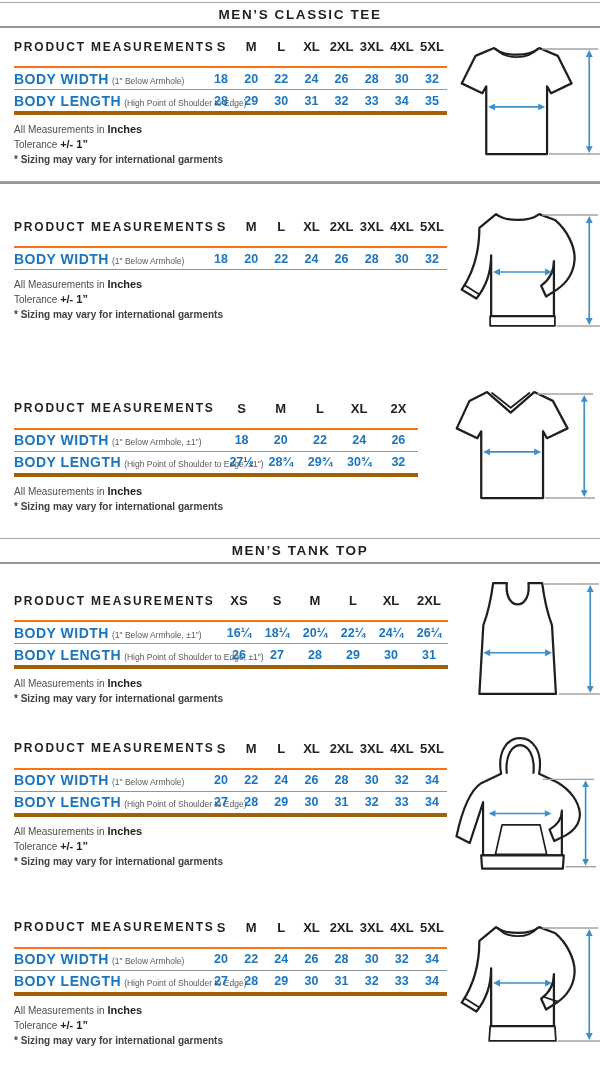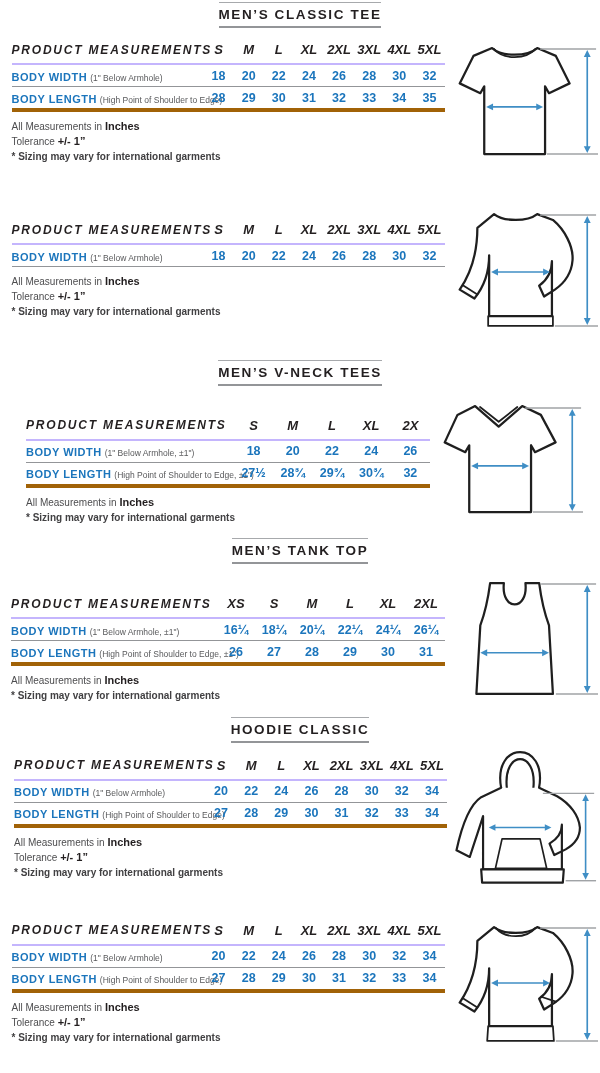--- a/index.html
+++ b/index.html
@@ -1,21 +1,21 @@
 <!DOCTYPE html>
 <html><head>
 <meta charset="utf-8">
 <style>
   html,body{margin:0;padding:0;background:#ffffff;}
   body{
     width:600px;height:1073px;overflow:hidden;
     font-family:"Liberation Sans", sans-serif;
     color:#231f20;
   }
-  .section{height:178.83px;box-sizing:border-box;display:flex;flex-direction:column;align-items:center;}
+  .section{height:178.83px;box-sizing:border-box;display:flex;flex-direction:column;}
   
   .band{padding-top:2px;}
   .band .line-top{height:1px;background:#a7a9ac;}
   .band .title{
     margin:4px 0 4px;text-align:center;
     font-size:13.5px;font-weight:bold;letter-spacing:1.6px;color:#231f20;
   }
   .band .line-bot{height:2px;background:#939598;}
   
   .content{flex:1;display:flex;align-items:center;min-height:0;}
@@ -23,28 +23,28 @@
   .short-notes .tablecol{padding-top:20px;}
   
   table.mtable{border-collapse:collapse;table-layout:fixed;}
   table.cols-8{width:433px;}
   table.cols-5{width:404px;}
   table.cols-6{width:434px;}
   .cols-8 col.label-col{width:192px;}
   .cols-5 col.label-col{width:208px;}
   .cols-6 col.label-col{width:206px;}
   th,td{padding:0;}
-  thead th{border-bottom:2px solid #c4b5fd;padding-bottom:6px;font-style:italic;}
+  thead th{border-bottom:2px solid #f97316;padding-bottom:12px;}
   th.h-label{text-align:left;font-size:12px;font-weight:bold;letter-spacing:1.8px;white-space:nowrap;color:#231f20;}
   th.h-size{font-size:13px;font-weight:bold;text-align:center;color:#231f20;}
   tbody td{height:21px;vertical-align:middle;}
   tr.r1 td{border-bottom:1.5px solid #939598;}
   tr.r2 td{border-bottom:4px solid #a16207;}
   td.c-label{white-space:nowrap;overflow:visible;}
-  .row-label{color:#1b75bc;font-weight:bold;font-size:11px;letter-spacing:0.5px;}
+  .row-label{color:#1b75bc;font-weight:bold;font-size:14px;letter-spacing:0.5px;}
   .row-note{color:#58595b;font-size:8.5px;margin-left:3px;}
   td.c-val{color:#1b75bc;font-weight:bold;font-size:12.5px;text-align:center;white-space:nowrap;}
   
   .notes{margin-top:7px;font-size:10px;color:#4d4d4f;line-height:15px;}
   .notes .plain{color:#4d4d4f;}
   .notes .bold{font-weight:bold;color:#231f20;font-size:11px;}
   .notes .italic{font-weight:bold;color:#414042;}
   
   .garment{flex:1;display:flex;justify-content:flex-end;align-items:center;padding-right:3px;}
   svg.g{display:none;}
@@ -216,25 +216,20 @@
             <polygon class="head" points="145,15 141.5,22 148.5,22"></polygon>
             <polygon class="head" points="145,126 141.5,119 148.5,119"></polygon>
           </g>
         </svg>
 
       </div>
     </div>
   </section>
 
   <section class="section short-notes">
-    <div class="band">
-      <div class="line-top"></div>
-      <h2 class="title">MEN’S V-NECK TEES</h2>
-      <div class="line-bot"></div>
-    </div>
     <div class="content">
       <div class="tablecol">
         <table class="mtable cols-5">
           <colgroup>
               <col class="label-col">
               <col>
               <col>
               <col>
               <col>
               <col>
@@ -367,25 +362,20 @@
             <polygon class="head" points="145,15 141.5,22 148.5,22"></polygon>
             <polygon class="head" points="145,125 141.5,118 148.5,118"></polygon>
           </g>
         </svg>
 
       </div>
     </div>
   </section>
 
   <section class="section">
-    <div class="band">
-      <div class="line-top"></div>
-      <h2 class="title">HOODIE CLASSIC</h2>
-      <div class="line-bot"></div>
-    </div>
     <div class="content">
       <div class="tablecol">
         <table class="mtable cols-8">
           <colgroup>
               <col class="label-col">
               <col>
               <col>
               <col>
               <col>
               <col>

